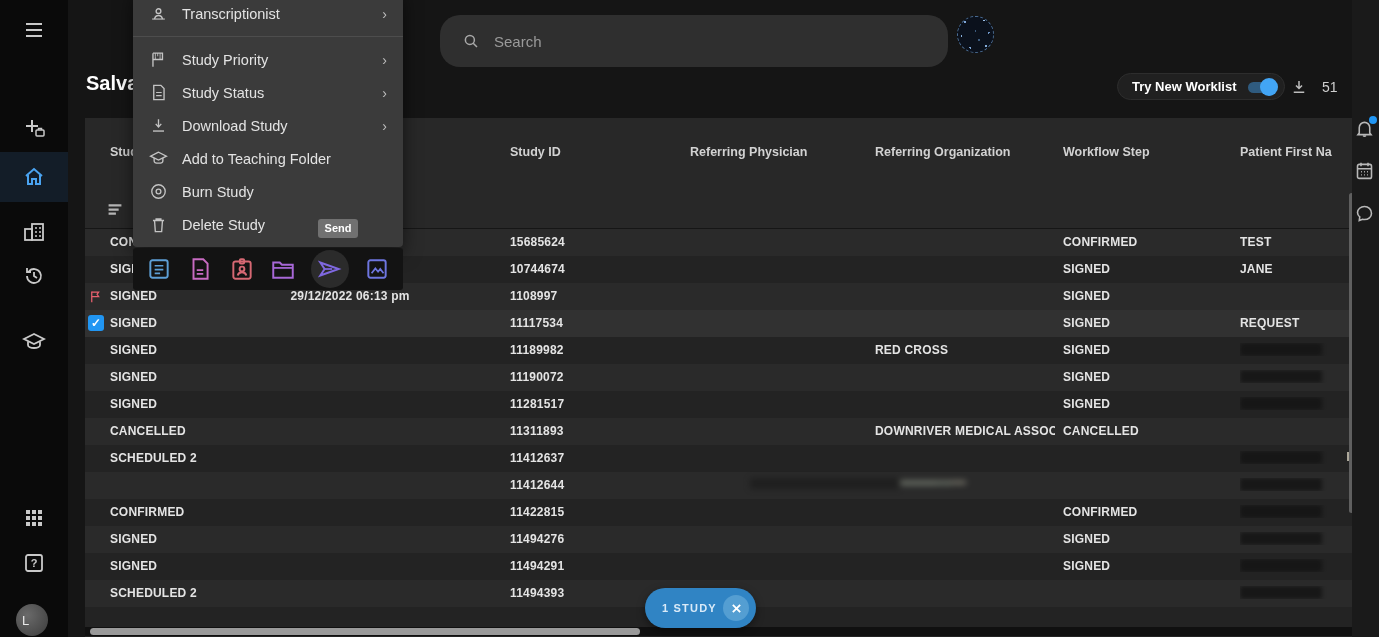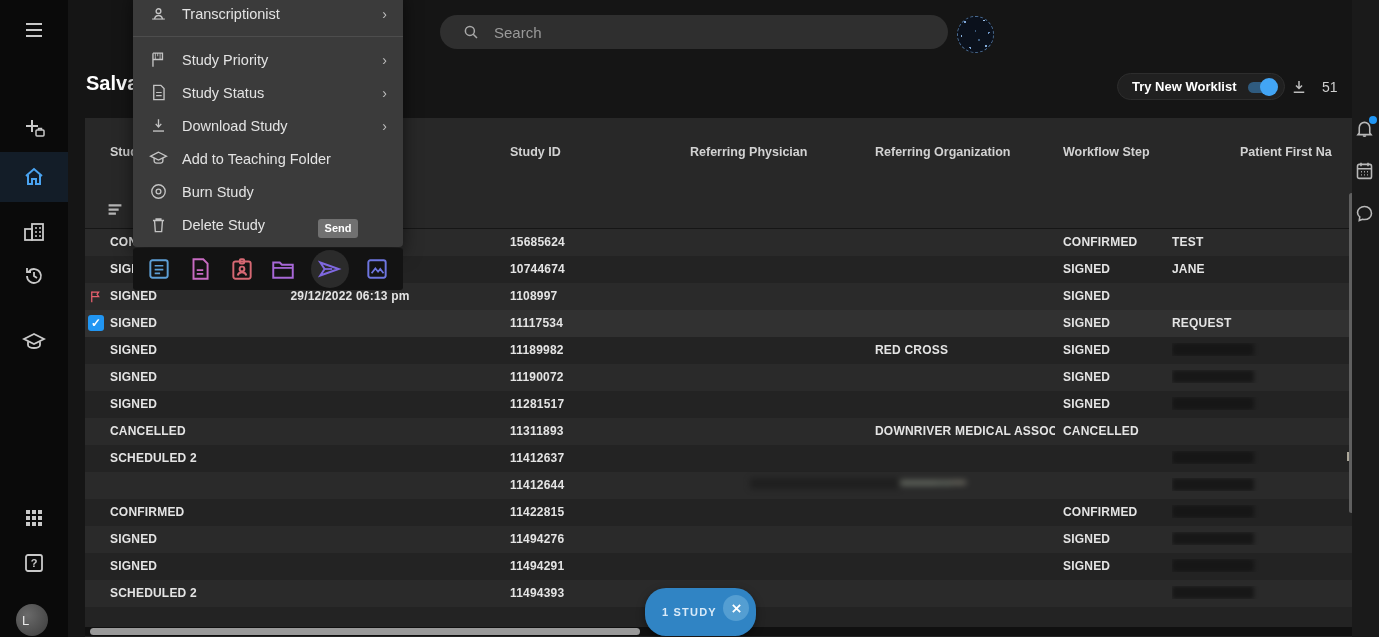--- a/index.html
+++ b/index.html
@@ -10,21 +10,21 @@
   #sidebar-left { position:absolute; left:0; top:0; width:68px; height:637px; background:#0a0a0a; z-index:5; }
   .sb-item { position:absolute; left:0; width:68px; height:44px; display:flex; align-items:center; justify-content:center; color:#c9c9c9; cursor:pointer; }
   .sb-item svg { width:24px; height:24px; }
   #sb-home-band { position:absolute; left:0; top:152px; width:68px; height:50px; background:#131d28; }
   #sb-home { color:#4aa3f0; }
   #sb-avatar { position:absolute; left:16px; top:604px; width:32px; height:32px; border-radius:50%;
     background:radial-gradient(circle at 35% 35%, #6a6a6a, #3c3c3c); color:#e8e8e8; font-size:13px;
     display:flex; align-items:center; justify-content:flex-start; padding-left:6px; }
 
   
-  #search-bar { position:absolute; left:440px; top:15px; width:508px; height:34px; background:#2f2f2f;
+  #search-bar { position:absolute; left:440px; top:15px; width:508px; height:52px; background:#2f2f2f;
     border-radius:20px; display:flex; align-items:center; padding-left:22px; z-index:2; }
   #search-bar svg { width:18px; height:18px; color:#a9a9a9; }
   #search-input { background:transparent; border:none; outline:none; color:#bdbdbd; font-size:15px;
     margin-left:14px; width:400px; }
   #search-input::placeholder { color:#9a9a9a; }
   #user-avatar { position:absolute; left:957px; top:16px; width:37px; height:37px; border-radius:50%;
     background:#0b111c; border:1px dashed #4d719a; z-index:2;
     background-image:radial-gradient(circle 1px at 20% 15%, #7fa7d8 99%, transparent), radial-gradient(circle 1px at 75% 10%, #9dc1e8 99%, transparent),
       radial-gradient(circle 1px at 88% 45%, #6d94c4 99%, transparent), radial-gradient(circle 1px at 80% 82%, #86add9 99%, transparent),
       radial-gradient(circle 1px at 35% 88%, #7fa7d8 99%, transparent), radial-gradient(circle 1px at 10% 55%, #86add9 99%, transparent),
@@ -59,21 +59,21 @@
   .row.odd { background:#2a2a2a; }
   .row.even { background:#232323; }
   .row.selected { background:#313131; }
   .cell { position:absolute; top:6px; font-size:12px; font-weight:bold; letter-spacing:.2px; color:#e4e4e4; white-space:nowrap; }
   .c-status { left:25px; }
   .c-date   { left:185px; width:160px; text-align:center; }
   .c-id     { left:425px; }
   .c-phys   { left:605px; display:flex; align-items:center; gap:6px; }
   .c-org    { left:790px; max-width:180px; overflow:hidden; }
   .c-wf     { left:978px; }
-  .c-patient{ left:1087px; width:110px; overflow:hidden; display:flex; align-items:center; }
+  .c-patient{ left:1155px; width:110px; overflow:hidden; display:flex; align-items:center; }
   .flag-icon { position:absolute; left:3px; top:6px; width:15px; height:15px; color:#e8616e; }
   .row-checkbox { position:absolute; left:3px; top:5px; width:16px; height:16px; border-radius:3px; background:#2196f3;
     color:#fff; font-size:12px; line-height:16px; text-align:center; font-weight:bold; }
   .redact { display:inline-block; height:13px; border-radius:2px; background:#141414; filter:blur(2px); opacity:.85; }
   .redact.patient { width:82px; }
   .redact.phys { width:75px; }
   .redact.faint { width:150px; height:11px; opacity:.5; filter:blur(3px);
     box-shadow:40px -1px 0 -4px #cfd8c0, 55px 0 0 -4px #9fb3a0, 70px -1px 0 -4px #e8e4c8; }
   .artifact-i { position:absolute; right:6px; top:7px; width:2px; height:9px; background:#cfc9b8; opacity:.8; }
   #vscroll-thumb { position:absolute; right:1px; top:75px; width:5px; height:320px; background:#5f5f5f; border-radius:3px; }
@@ -94,21 +94,21 @@
     color:#fff; font-size:11px; font-weight:bold; text-align:center; line-height:19px; z-index:11; }
 
   
   #action-bar { position:absolute; left:133px; top:248px; width:270px; height:42px; background:#131313; border-radius:3px;
     display:flex; align-items:center; padding:0 12px; justify-content:space-between; z-index:10; }
   .action-icon { width:27px; height:27px; display:flex; align-items:center; justify-content:center; cursor:pointer; }
   .action-icon svg { width:26px; height:26px; }
   #send-action-wrap { width:38px; height:38px; border-radius:50%; background:#2b2b2b; display:flex; align-items:center; justify-content:center; cursor:pointer; }
 
   
-  #selection-pill { position:absolute; left:645px; top:588px; width:111px; height:48px; border-radius:21px; background:#3084c4;
+  #selection-pill { position:absolute; left:645px; top:588px; width:111px; height:40px; border-radius:21px; background:#3084c4;
     display:flex; align-items:center; z-index:12; box-shadow:0 3px 8px rgba(0,0,0,.4); }
   #selection-pill .plabel { color:#d9eaf8; font-size:11px; font-weight:bold; letter-spacing:1.2px; margin-left:17px; }
   #pill-close { position:absolute; right:7px; top:7px; width:26px; height:26px; border-radius:50%; background:#549ed2;
     color:#fff; display:flex; align-items:center; justify-content:center; cursor:pointer; }
   #pill-close svg { width:11px; height:11px; }
 </style>
 </head>
 <body>
 
 <aside id="sidebar-left">

